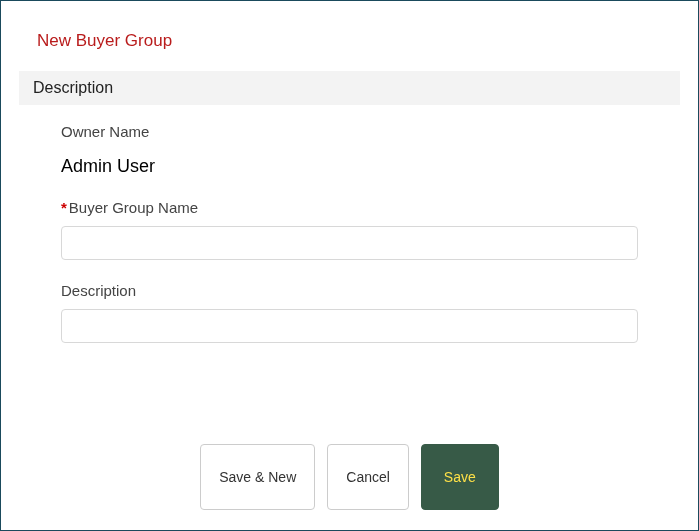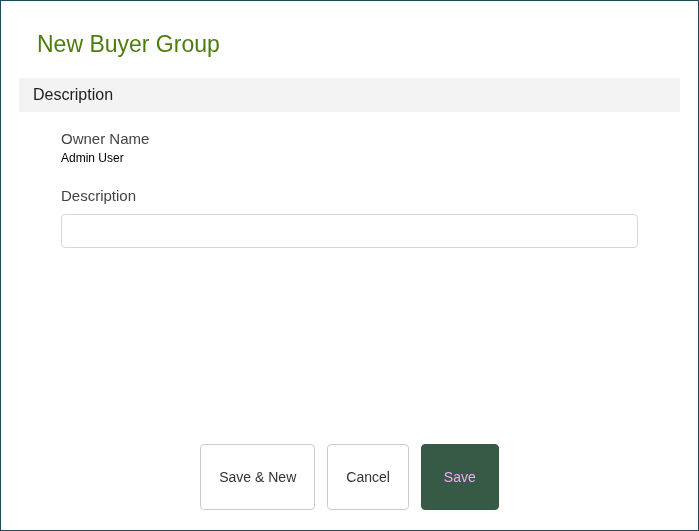--- a/index.html
+++ b/index.html
@@ -5,23 +5,23 @@
     * { box-sizing: border-box; margin: 0; padding: 0; }
     body {
       font-family: -apple-system, BlinkMacSystemFont, "Segoe UI", Arial, sans-serif;
       background: #fff;
       width: 699px;
       height: 531px;
       border: 1px solid #1a4a5c;
       position: relative;
     }
     .dialog-title {
-      font-size: 23px;
+      font-size: 17px;
       font-weight: 400;
-      color: #4d7c0f;
+      color: #b91c1c;
       padding: 30px 12px 20px 36px;
     }
     .section-header {
       background: #f3f3f3;
       padding: 8px 14px;
       margin: 0 18px;
       font-size: 16px;
       color: #222;
     }
     .form-body {
@@ -29,23 +29,23 @@
     }
     .field-group {
       margin-bottom: 22px;
     }
     .field-label {
       font-size: 15px;
       color: #444;
       margin-bottom: 4px;
     }
     .field-value {
-      font-size: 12px;
+      font-size: 18px;
       color: #000;
-      margin-top: 4px;
+      margin-top: 16px;
     }
     .required-mark {
       color: #c00;
       font-weight: bold;
       margin-right: 2px;
     }
     .text-input {
       width: 100%;
       height: 34px;
       border: 1px solid #d8d8d8;
@@ -68,39 +68,45 @@
       padding: 8px 18px;
       font-size: 14px;
       border-radius: 4px;
       cursor: pointer;
       border: 1px solid #ccc;
       background: #fff;
       color: #333;
     }
     .btn-primary {
       background: #375a47;
-      color: #f0abfc;
+      color: #fde047;
       border: 1px solid #375a47;
       padding: 24px 22px;
     }
   </style>
 </head>
 <body>
 
 <div class="dialog-title">New Buyer Group</div>
 
 <div class="section-header">Description</div>
 
 <div class="form-body">
 
   <div class="field-group">
     <div class="field-label">Owner Name</div>
     <div class="field-value">Admin User</div>
   </div>
 
+  <div class="field-group">
+    <div class="field-label">
+      <span class="required-mark">*</span><span>Buyer Group Name</span>
+    </div>
+    <input type="text" class="text-input" value="" style="">
+  </div>
 
   <div class="field-group">
     <div class="field-label">Description</div>
     <input type="text" class="text-input" value="" style="">
   </div>
 
 </div>
 
 <div class="button-bar">
   <button class="btn">Save &amp; New</button>

